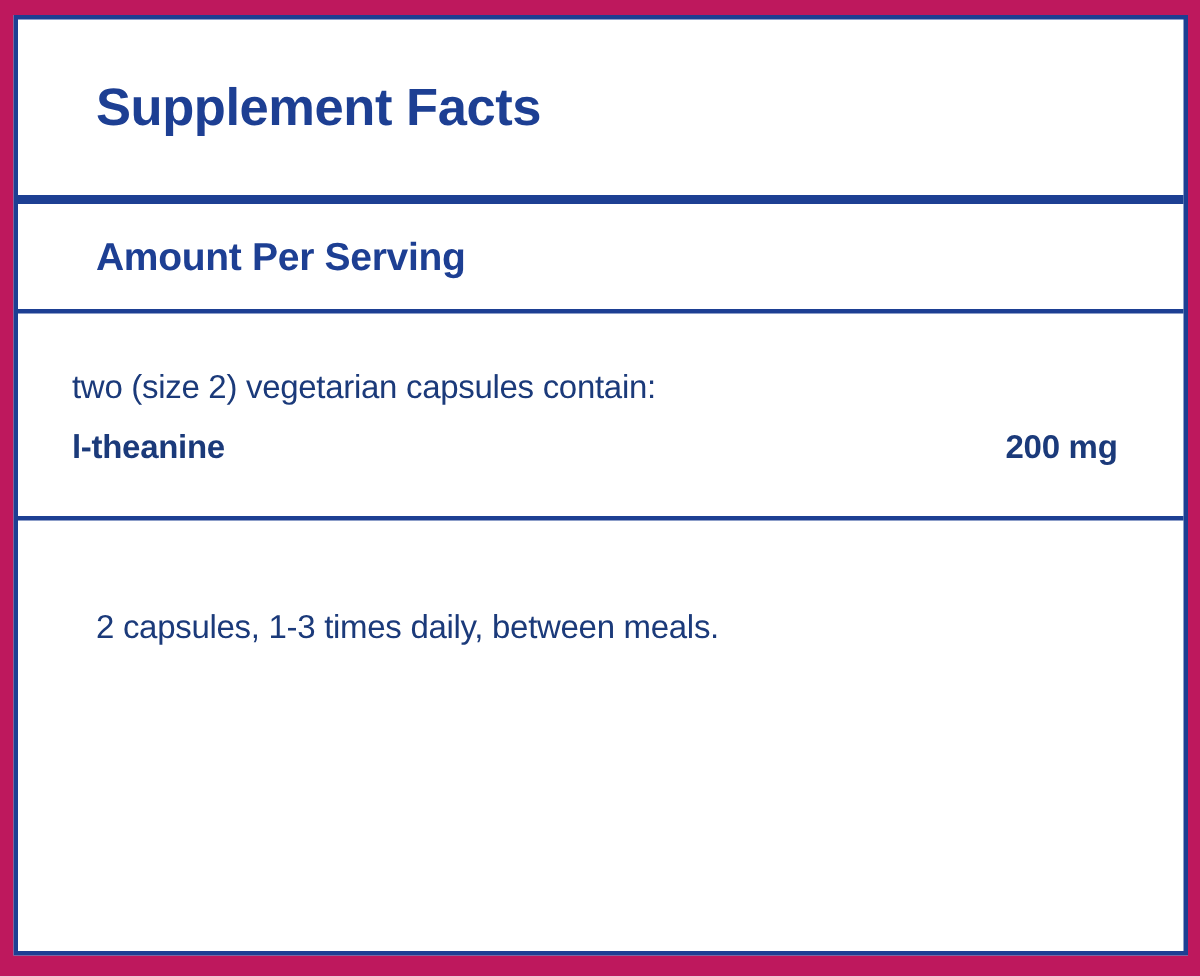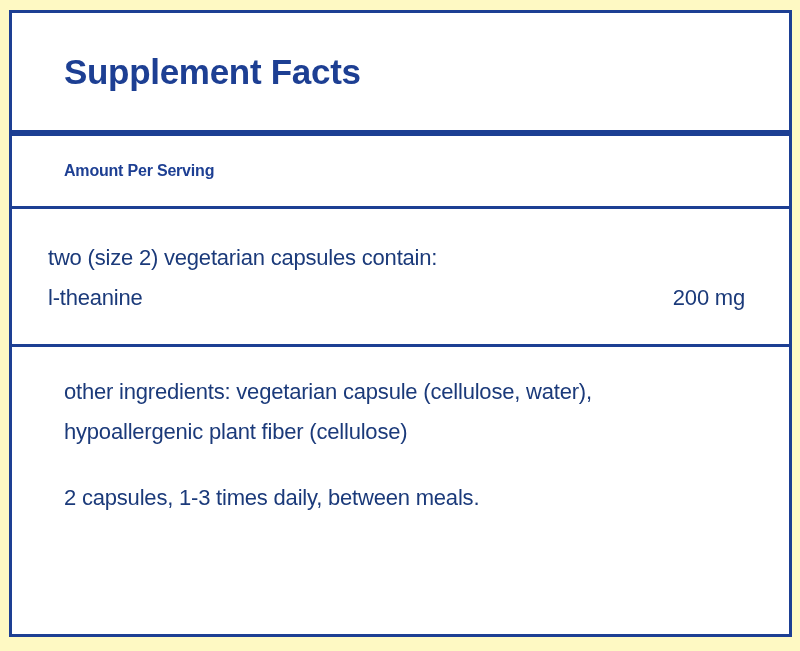--- a/index.html
+++ b/index.html
@@ -9,21 +9,21 @@
   }
 
   body {
     font-family: "Liberation Sans", sans-serif;
   }
 
   #label-root {
     position: relative;
     width: 800px;
     height: 651px;
-    background: #fef9c3;
+    background: #be185d;
     overflow: hidden;
   }
 
   
   .facts-panel {
     position: absolute;
     left: 9px;
     top: 10px;
     width: 783px;
     height: 627px;
@@ -72,21 +72,21 @@
   
   .amount-row {
     height: 70px;
     display: flex;
     align-items: center;
   }
 
   .amount-heading {
     font-family: "Liberation Sans", sans-serif;
     font-weight: bold;
-    font-size: 16px;
+    font-size: 26px;
     line-height: 1;
     color: #1d3f93;
     letter-spacing: -0.2px;
     white-space: nowrap;
   }
 
   
   .serving-row {
     padding-top: 29px;
     padding-bottom: 26px;
@@ -99,20 +99,21 @@
     line-height: 40px;
     color: #1b3a7a;
     letter-spacing: -0.2px;
   }
 
   .ingredient-line {
     display: flex;
     justify-content: space-between;
     align-items: flex-end;
     width: 100%;
+    font-weight: bold;
   }
 
   .ingredient-name {
     white-space: nowrap;
   }
 
   .ingredient-amount {
     white-space: nowrap;
   }
 
@@ -164,24 +165,20 @@
       <div class="body-text ingredient-line">
         <span class="ingredient-name">l-theanine</span>
         <span class="ingredient-amount">200 mg</span>
       </div>
     </div>
 
     <div class="divider-thin"></div>
 
     <div class="row notes-row">
 
-      <div class="note-block body-text">
-        <span class="note-line">other ingredients: vegetarian capsule (cellulose, water),</span>
-        <span class="note-line">hypoallergenic plant fiber (cellulose)</span>
-      </div>
 
       <div class="note-block body-text">
       </div>
 
       <div class="note-block body-text">2 capsules, 1-3 times daily, between meals.</div>
 
     </div>
 
   </div>
 

